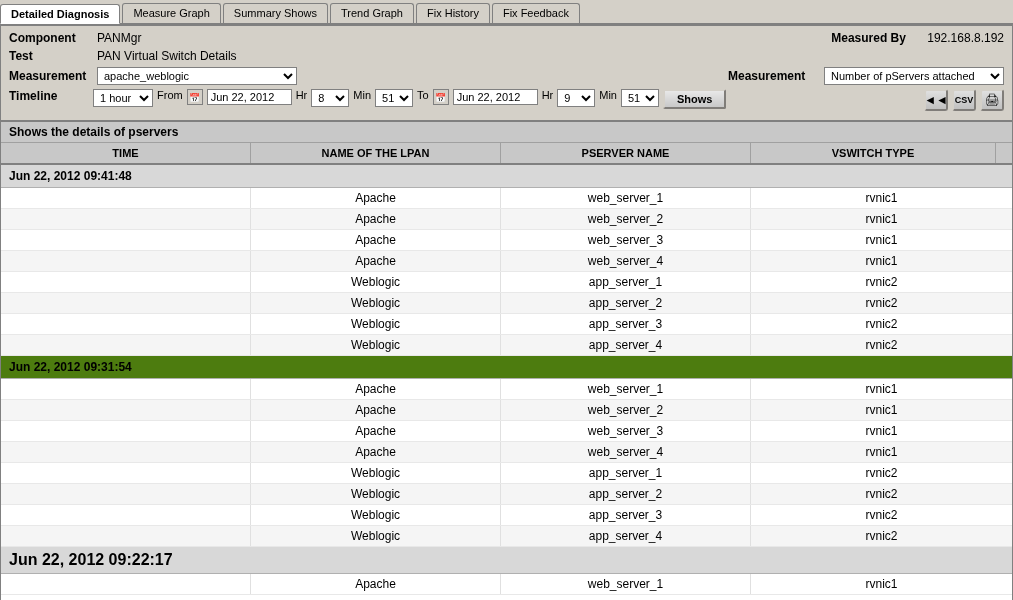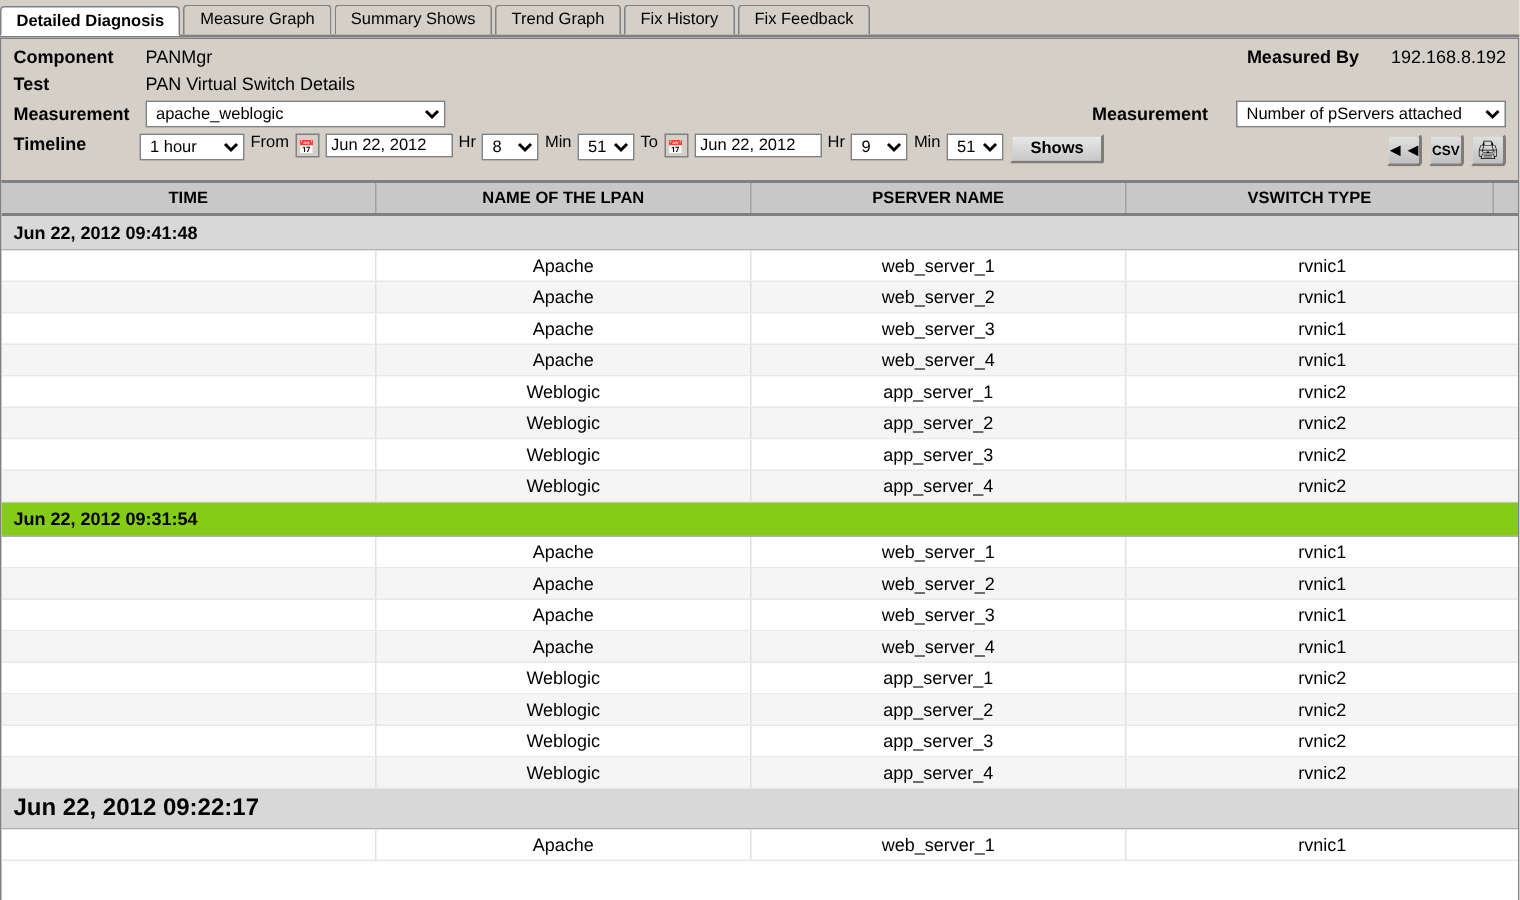--- a/index.html
+++ b/index.html
@@ -207,21 +207,21 @@
       <div class="right-section">
         <span class="form-label">Measurement</span>
         <select class="form-select" style="width:180px;">
           <option>Number of pServers attached</option>
         </select>
       </div>
     </div>
 
     <div class="form-row timeline-row">
       <span class="form-label">Timeline</span>
-      <select class="form-select" style="width:70px;">
+      <select class="form-select" style="width:60px;">
         <option>1 hour</option>
       </select>
       <span class="small-label">From</span>
       <div class="calendar-icon">📅</div>
       <input class="form-input-text" type="text" value="Jun 22, 2012" style="width: 85px;">
       <span class="small-label">Hr</span>
       <select class="form-select" style="width:38px;">
         <option>8</option>
       </select>
       <span class="small-label">Min</span>
@@ -241,20 +241,23 @@
       </select>
       <button class="submit-btn">Shows</button>
       <div style="margin-left:auto; display:flex; gap:4px;">
         <div class="icon-btn">◄◄</div>
         <div class="icon-btn" style="font-size:9px; font-weight:bold;">CSV</div>
         <div class="icon-btn">🖨</div>
       </div>
     </div>
   </div>
 
+  <div class="description-section">
+    <strong>Shows the details of pservers</strong>
+  </div>
 
   <div class="table-section">
 
     <div class="table-header-row">
       <div class="th">TIME</div>
       <div class="th">NAME OF THE LPAN</div>
       <div class="th">PSERVER NAME</div>
       <div class="th">VSWITCH TYPE</div>
       <div style="width:16px;"></div>
     </div>
@@ -302,21 +305,21 @@
           <div style="padding: 3px 8px; font-size: 12px; border-right: 1px solid rgb(224, 224, 224); text-align: center;">Weblogic</div>
           <div style="padding: 3px 8px; font-size: 12px; border-right: 1px solid rgb(224, 224, 224); text-align: center;">app_server_3</div>
           <div style="padding: 3px 8px; font-size: 12px; border-right: none; text-align: center;">rvnic2</div>
         </div>
         <div style="display: grid; grid-template-columns: 250px 250px 250px 1fr; border-bottom: 1px solid rgb(232, 232, 232); background: rgb(245, 245, 245);">
           <div style="padding: 3px 8px; font-size: 12px; border-right: 1px solid rgb(224, 224, 224); text-align: left;"></div>
           <div style="padding: 3px 8px; font-size: 12px; border-right: 1px solid rgb(224, 224, 224); text-align: center;">Weblogic</div>
           <div style="padding: 3px 8px; font-size: 12px; border-right: 1px solid rgb(224, 224, 224); text-align: center;">app_server_4</div>
           <div style="padding: 3px 8px; font-size: 12px; border-right: none; text-align: center;">rvnic2</div>
         </div>
-        <div style="background: #84cc16; padding: 4px 8px; font-weight: bold; font-size: 12px; border-bottom: 1px solid rgb(176, 176, 176);">Jun 22, 2012 09:31:54</div>
+        <div style="background: #4d7c0f; padding: 4px 8px; font-weight: bold; font-size: 12px; border-bottom: 1px solid rgb(176, 176, 176);">Jun 22, 2012 09:31:54</div>
         <div style="display: grid; grid-template-columns: 250px 250px 250px 1fr; border-bottom: 1px solid rgb(232, 232, 232); background: rgb(255, 255, 255);">
           <div style="padding: 3px 8px; font-size: 12px; border-right: 1px solid rgb(224, 224, 224); text-align: left;"></div>
           <div style="padding: 3px 8px; font-size: 12px; border-right: 1px solid rgb(224, 224, 224); text-align: center;">Apache</div>
           <div style="padding: 3px 8px; font-size: 12px; border-right: 1px solid rgb(224, 224, 224); text-align: center;">web_server_1</div>
           <div style="padding: 3px 8px; font-size: 12px; border-right: none; text-align: center;">rvnic1</div>
         </div>
         <div style="display: grid; grid-template-columns: 250px 250px 250px 1fr; border-bottom: 1px solid rgb(232, 232, 232); background: rgb(245, 245, 245);">
           <div style="padding: 3px 8px; font-size: 12px; border-right: 1px solid rgb(224, 224, 224); text-align: left;"></div>
           <div style="padding: 3px 8px; font-size: 12px; border-right: 1px solid rgb(224, 224, 224); text-align: center;">Apache</div>
           <div style="padding: 3px 8px; font-size: 12px; border-right: 1px solid rgb(224, 224, 224); text-align: center;">web_server_2</div>

